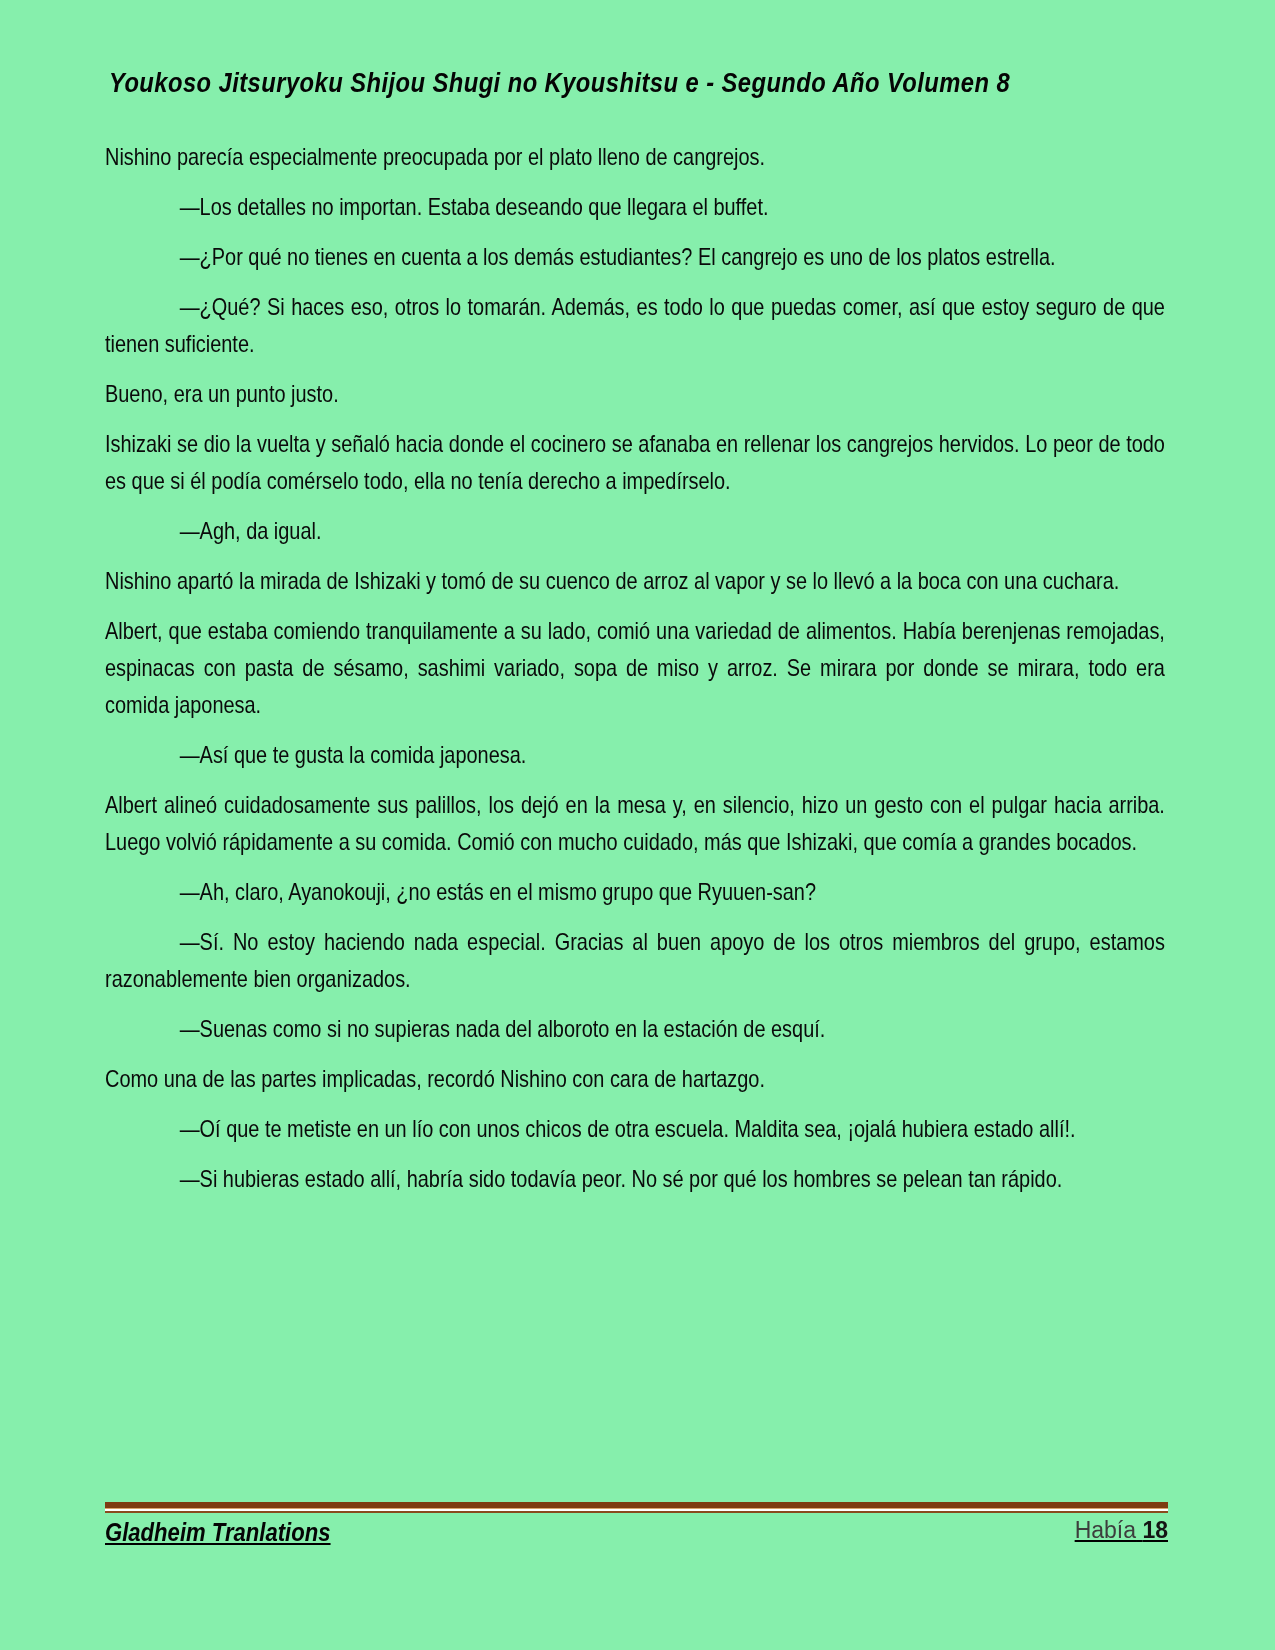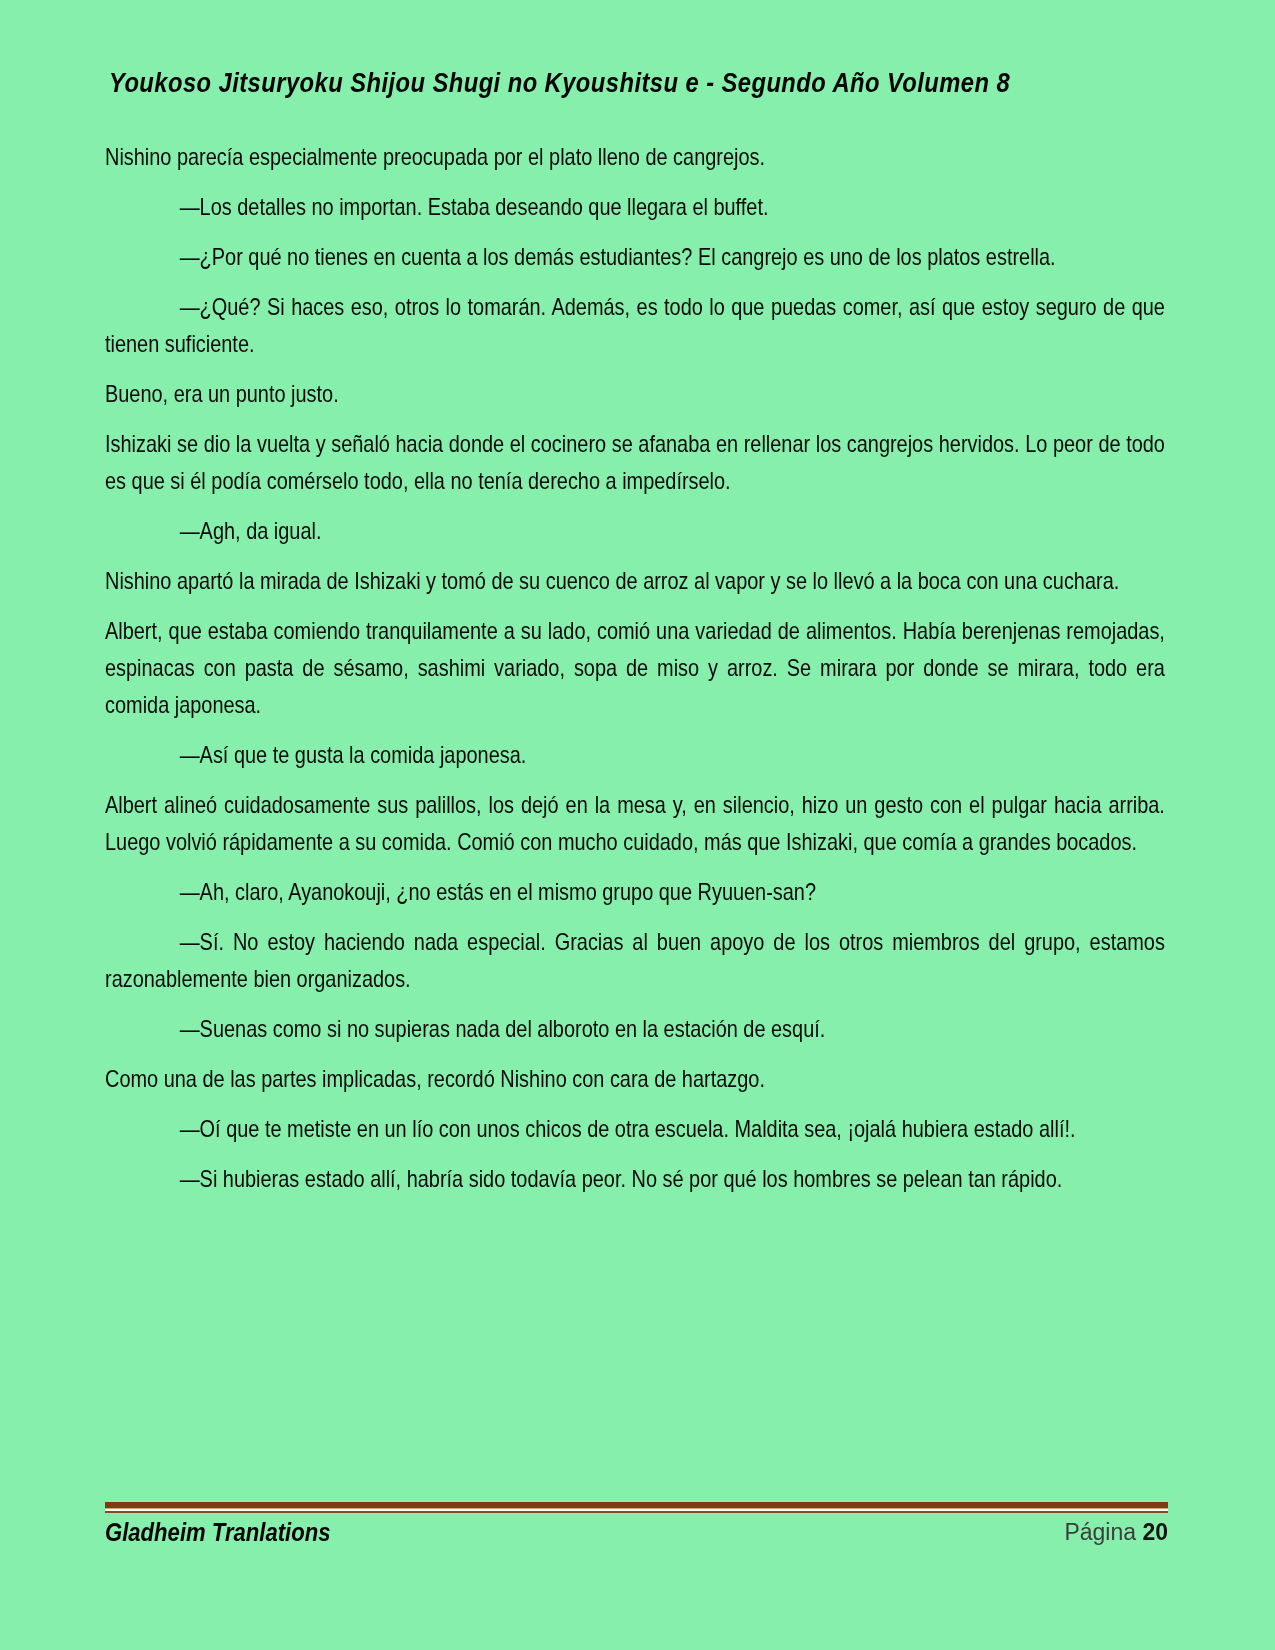--- a/index.html
+++ b/index.html
@@ -71,21 +71,22 @@
   .rule-gap   { height: 2px; background: #ffffff; }
   .rule-thin  { height: 2px; background: #8a4a1e; }
 
   .footer-row {
     position: absolute;
     left: 105px;
     top: 1517px;
     width: 1063px;
     display: flex;
     justify-content: space-between;
-    align-items: center;
+    align-items: flex-start;
+    text-decoration: underline;
   }
   .translator {
     display: inline-block;
     font-size: 26px;
     font-weight: bold;
     font-style: italic;
     white-space: nowrap;
     transform: scaleX(0.85);
     transform-origin: 0 50%;
     color: #050505;
@@ -131,18 +132,18 @@
   <div class="footer-rule">
     <div class="rule-thick"></div>
     <div class="rule-lite"></div>
     <div class="rule-gap"></div>
     <div class="rule-thin"></div>
   </div>
 
   <div class="footer-row">
     <span class="translator">Gladheim Tranlations</span>
     <span class="page-num">
-      <span class="label">Página</span>
-      <span class="number">20</span>
+      <span class="label">Había</span>
+      <span class="number">18</span>
     </span>
   </div>
 
 </div>
 
 </body></html>

